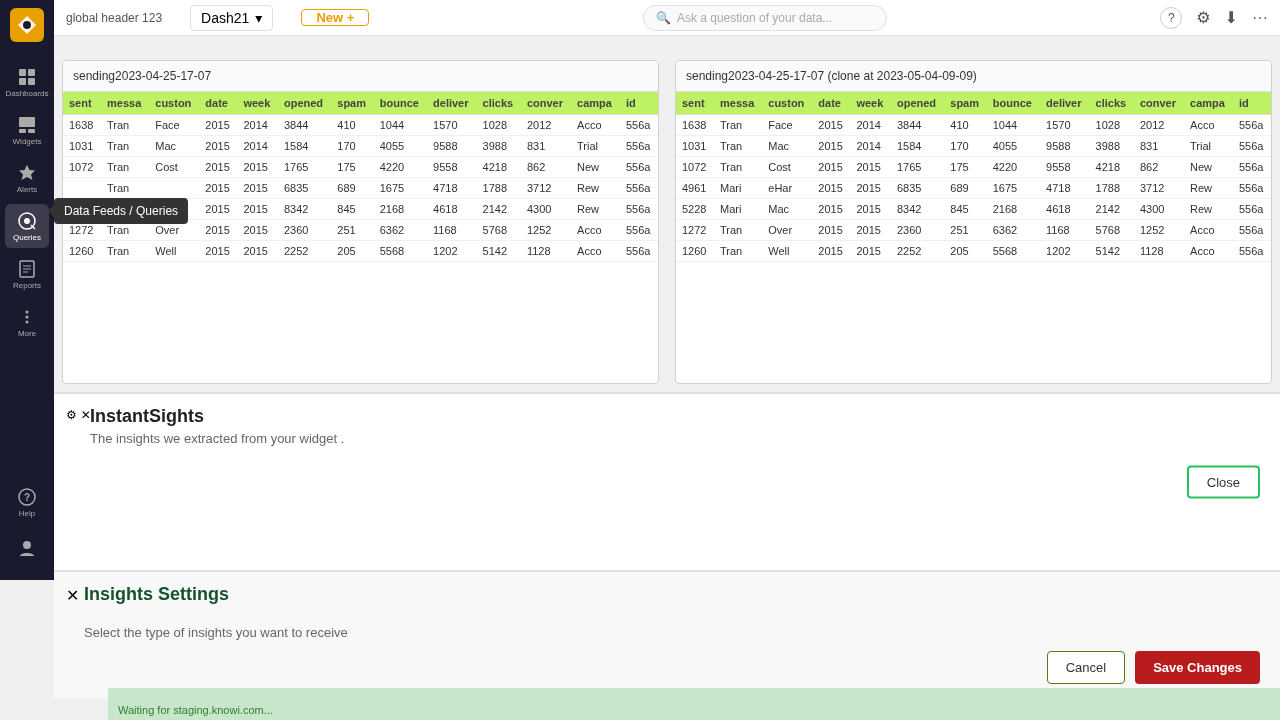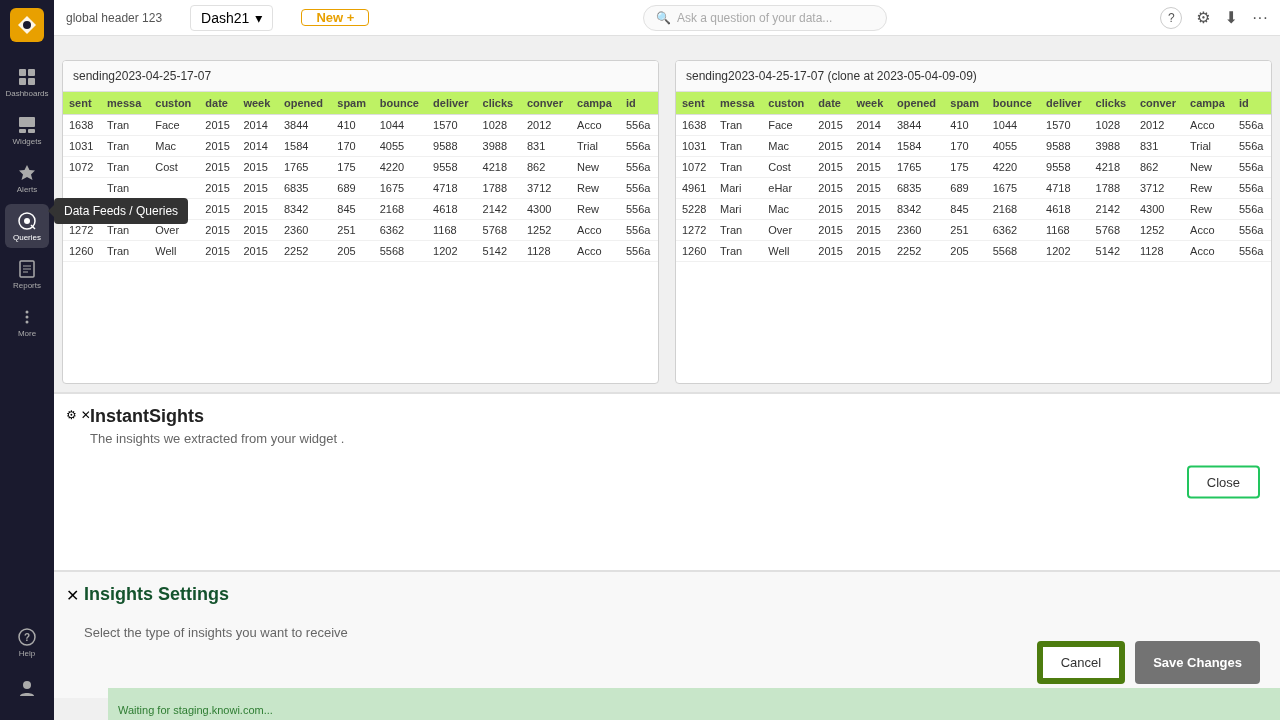--- a/index.html
+++ b/index.html
@@ -1,20 +1,20 @@
 <!DOCTYPE html>
 <html><head>
   <meta charset="utf-8">
   <style>
     * { box-sizing: border-box; margin: 0; padding: 0; }
     body { font-family: -apple-system, BlinkMacSystemFont, 'Segoe UI', sans-serif; font-size: 12px; background: #f0f0f0; width: 1280px; height: 720px; overflow: hidden; position: relative; }
 
     
     .sidebar {
-      position: absolute; left: 0; top: 0; width: 54px; height: 720px;
+      position: absolute; left: 0; top: 0; width: 54px; height: 580px;
       background: #1a1a2e; display: flex; flex-direction: column; align-items: center;
       padding: 8px 0; z-index: 100;
     }
     .sidebar-logo { width: 34px; height: 34px; margin-bottom: 16px; }
     .sidebar-item {
       width: 44px; height: 44px; display: flex; flex-direction: column; align-items: center;
       justify-content: center; color: #aaa; cursor: pointer; border-radius: 6px; margin: 2px 0;
       font-size: 9px; gap: 2px;
     }
     .sidebar-item:hover, .sidebar-item.active { color: #fff; background: rgba(255,255,255,0.1); justify-content: center; }
@@ -75,26 +75,26 @@
     }
     .table-scroll { overflow: auto; flex: 1; }
     table { width: 100%; border-collapse: collapse; font-size: 11px; }
     thead th {
       background: #bef264; color: #444; font-weight: 600; padding: 5px 6px;
       border-bottom: 1px solid #ddd; text-align: left; white-space: nowrap;
       position: sticky; top: 0; z-index: 1;
     }
     tbody td { padding: 4px 6px; border-bottom: 1px solid #f0f0f0; color: #333; white-space: nowrap; }
     .cancel-btn {
-      padding: 8px 18px; border: 6px solid #4d7c0f; border-radius: 4px;
+      padding: 8px 18px; border: 1px solid #4d7c0f; border-radius: 4px;
       background: #fff; color: #333; font-size: 13px; cursor: pointer;
     }
     .save-btn {
       padding: 8px 18px; border: none; border-radius: 4px;
-      background: #737373; color: #fff; font-size: 13px; font-weight: 600; cursor: pointer;
+      background: #b91c1c; color: #fff; font-size: 13px; font-weight: 600; cursor: pointer;
     }
 
     
     .status-bar {
       position: absolute; left: 54px; bottom: 0; right: 0; height: 22px;
       background: #c8e6c9; display: flex; align-items: flex-start; padding: 16px 10px;
       font-size: 11px; color: #2e7d32;
     }
   </style>
 </head>

